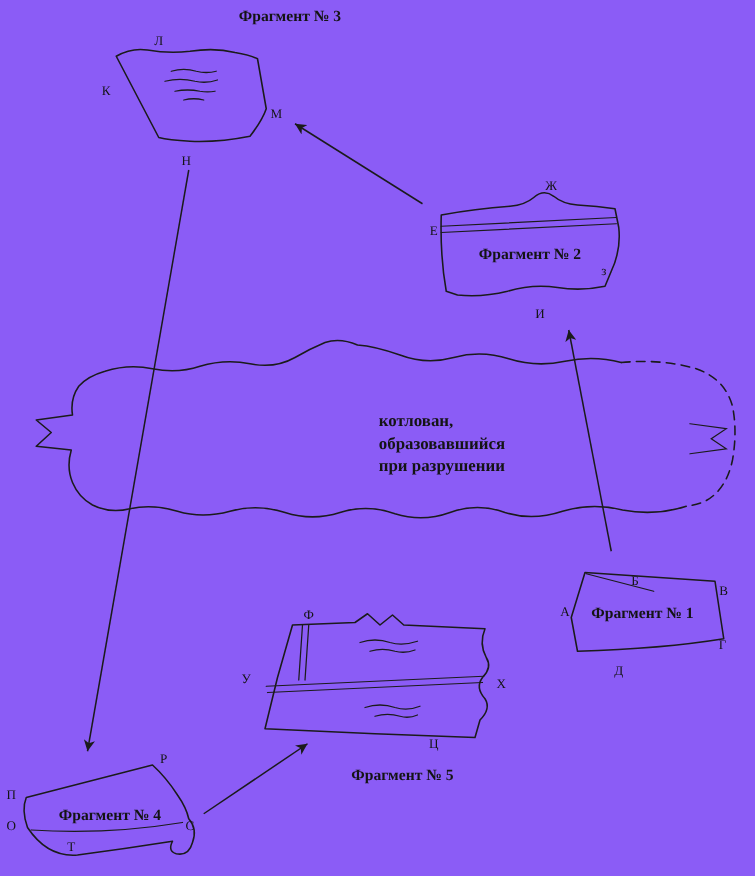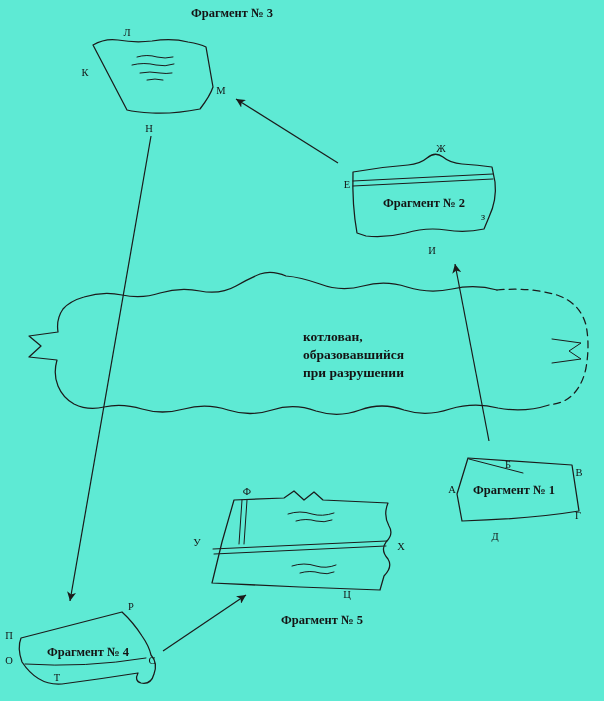--- a/index.html
+++ b/index.html
@@ -4,21 +4,21 @@
 <style>
   html, body {
     margin: 0;
     padding: 0;
     background: #ffffff;
   }
   #stage {
     position: relative;
     width: 604px;
     height: 701px;
-    background: #5eead4;
+    background: #8b5cf6;
     overflow: hidden;
     font-family: "Liberation Serif", "DejaVu Serif", serif;
   }
   svg {
     display: block;
   }
   .outline {
     fill: none;
     stroke: #1b1b1b;
     stroke-width: 1.25;

